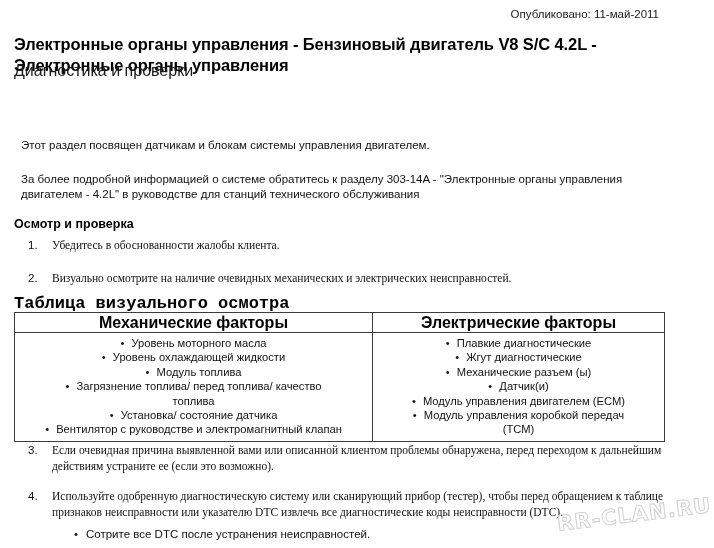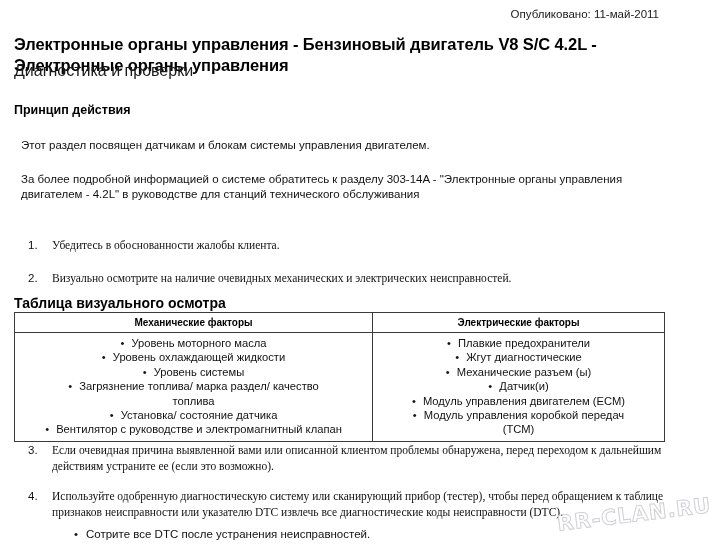--- a/index.html
+++ b/index.html
@@ -115,41 +115,42 @@
     display: inline-block;
     width: 12px;
   }
   .sub-bullet b { font-weight: normal; }
 
   
   .table-caption {
     position: absolute;
     left: 14px;
     top: 297px;
-    font-size: 14px;
+    font-size: 17px;
     font-weight: bold;
     color: #000;
     line-height: 13px;
+    font-family: Liberation Mono, monospace;
   }
   .vis-table {
     position: absolute;
     left: 14px;
     top: 312px;
     width: 648px;
     border-collapse: collapse;
     table-layout: fixed;
     background: #fff;
   }
   .vis-table td, .vis-table th {
     border: 1px solid #3b3b3b;
     padding: 0;
     vertical-align: top;
   }
   .vis-table th {
-    font-size: 10px;
+    font-size: 16px;
     font-weight: bold;
     text-align: center;
     height: 19px;
     line-height: 19px;
     color: #000;
   }
   .vis-table td {
     padding: 3px 4px 4px 4px;
     text-align: center;
   }
@@ -191,24 +192,24 @@
 </head>
 <body>
 
 <div class="page">
 
   <div class="published">Опубликовано: 11-май-2011</div>
 
   <h1 class="doc-title">Электронные органы управления - Бензиновый двигатель V8 S/C 4.2L - Электронные органы управления</h1>
   <div class="doc-subtitle">Диагностика и проверки</div>
 
-  <h2 id="sec-principle" class="section-heading">Принцип действия</h2>
   <p id="para-1" class="para">Этот раздел посвящен датчикам и блокам системы управления двигателем.</p>
   <p id="para-2" class="para">За более подробной информацией о системе обратитесь к разделу 303-14A - "Электронные органы управления двигателем - 4.2L" в руководстве для станций технического обслуживания</p>
 
+  <h2 id="sec-inspection" class="section-heading">Осмотр и проверка</h2>
 
   <div id="item-1" class="num-item">
     <span class="num">1.</span>
     <span class="num-text">Убедитесь в обоснованности жалобы клиента.</span>
   </div>
   <div id="item-2" class="num-item">
     <span class="num">2.</span>
     <span class="num-text">Визуально осмотрите на наличие очевидных механических и электрических неисправностей.</span>
   </div>
 
@@ -220,30 +221,30 @@
         <th style="width:357px">Механические факторы</th>
         <th style="width:291px">Электрические факторы</th>
       </tr>
     </thead>
     <tbody>
       <tr>
         <td>
           <ul class="cell-list">
             <li><span class="dot">•</span><span>Уровень моторного масла</span></li>
             <li><span class="dot">•</span><span>Уровень охлаждающей жидкости</span></li>
-            <li><span class="dot">•</span><span>Уровень системы</span></li>
-            <li><span class="dot">•</span><span>Загрязнение топлива/ марка раздел/ качество</span></li>
+            <li><span class="dot">•</span><span>Модуль топлива</span></li>
+            <li><span class="dot">•</span><span>Загрязнение топлива/ перед топлива/ качество</span></li>
             <li class="cont"><span class="dot"></span><span>топлива</span></li>
             <li><span class="dot">•</span><span>Установка/ состояние датчика</span></li>
             <li><span class="dot">•</span><span>Вентилятор с руководстве и электромагнитный клапан</span></li>
           </ul>
         </td>
         <td>
           <ul class="cell-list">
-            <li><span class="dot">•</span><span>Плавкие предохранители</span></li>
+            <li><span class="dot">•</span><span>Плавкие диагностические</span></li>
             <li><span class="dot">•</span><span>Жгут диагностические</span></li>
             <li><span class="dot">•</span><span>Механические разъем (ы)</span></li>
             <li><span class="dot">•</span><span>Датчик(и)</span></li>
             <li><span class="dot">•</span><span>Модуль управления двигателем (ECM)</span></li>
             <li><span class="dot">•</span><span>Модуль управления коробкой передач</span></li>
             <li class="cont"><span class="dot"></span><span>(TCM)</span></li>
           </ul>
         </td>
       </tr>
     </tbody>

